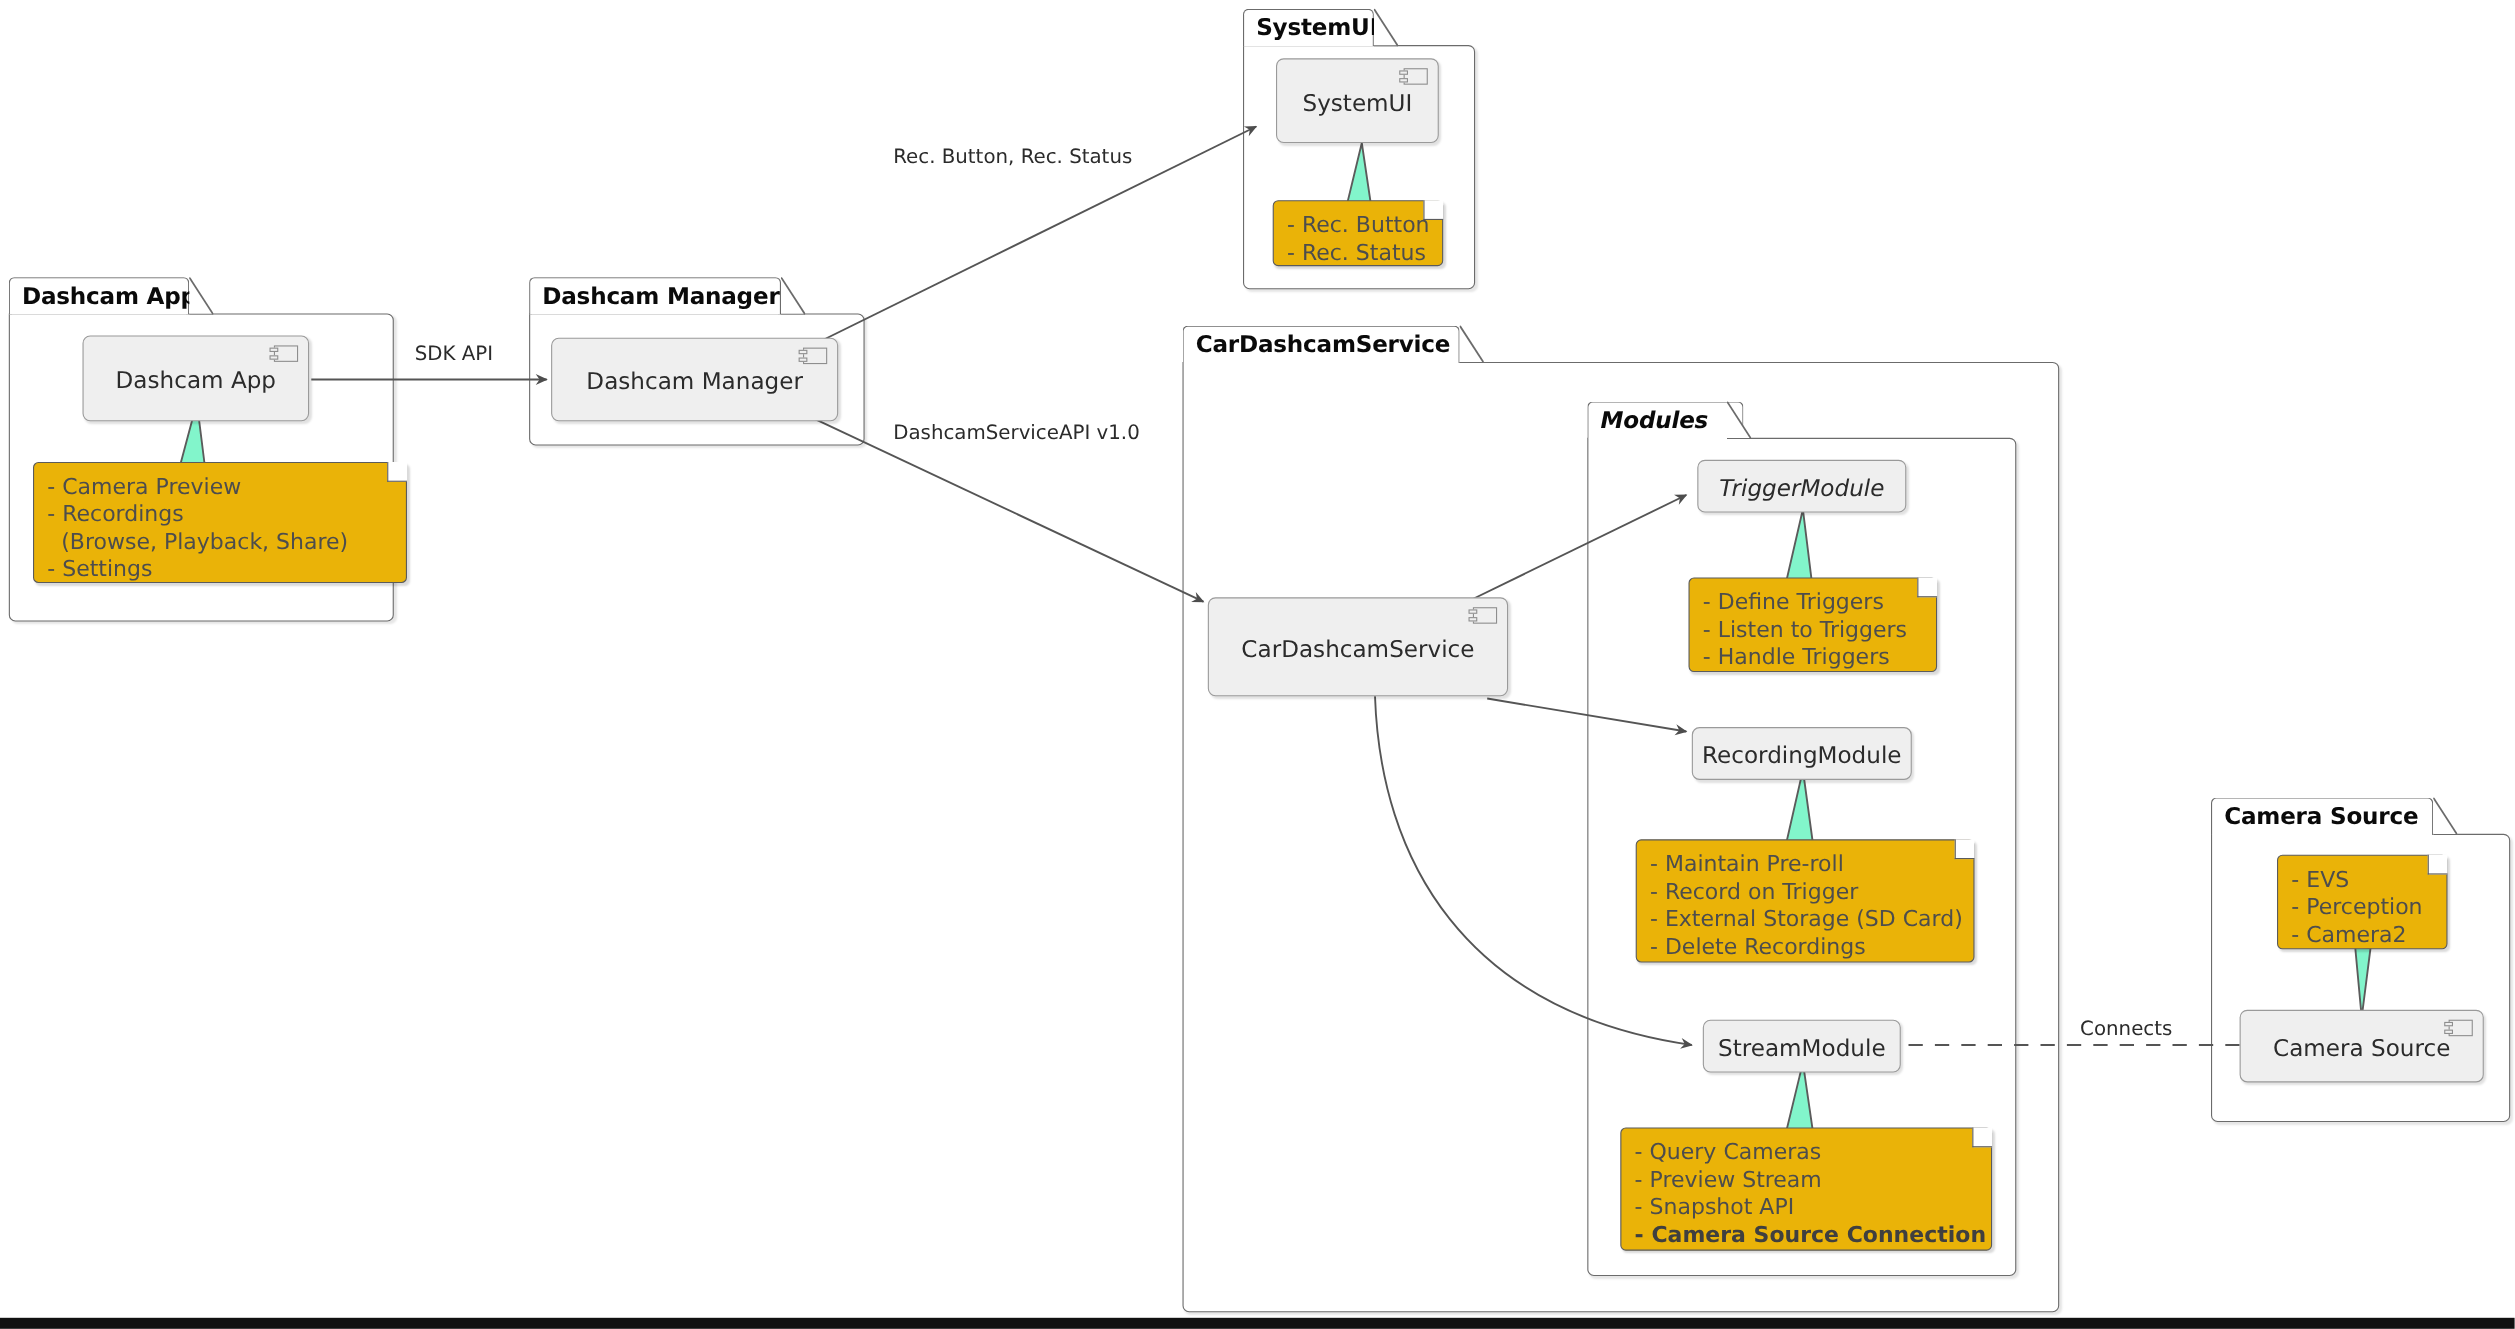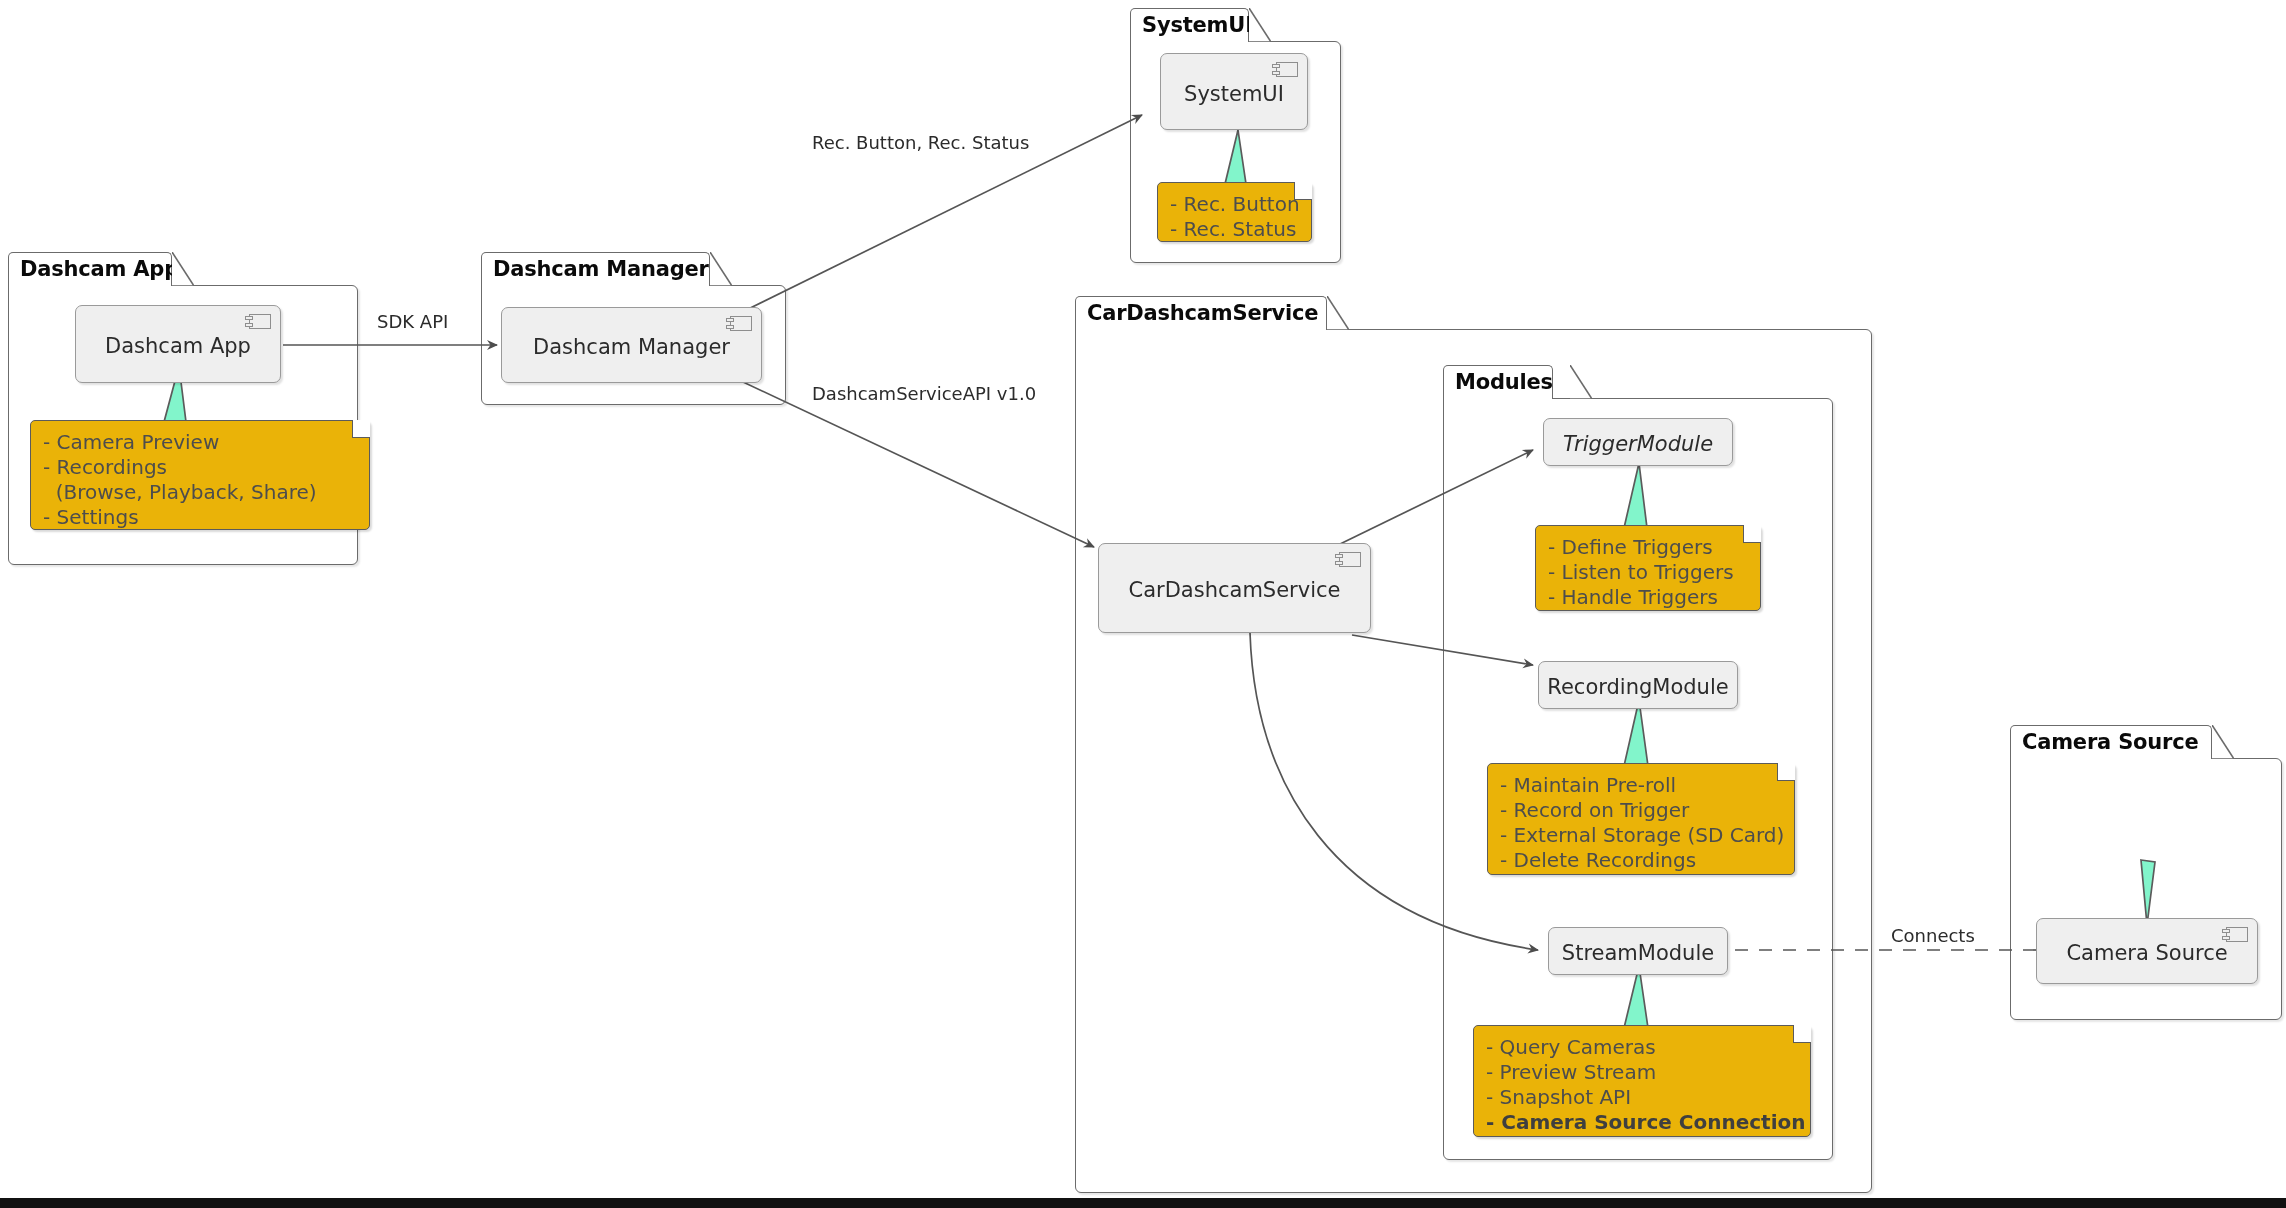--- a/index.html
+++ b/index.html
@@ -259,21 +259,21 @@
     </div>
     <svg class="pkg-tab-slant" style="left:252px;" viewBox="0 0 22 34">
       <path d="M0,0 L22,34 L0,34 Z" fill="#ffffff" stroke="none"></path>
       <path d="M0,0 L22,34" stroke="#6b6b6b" stroke-width="1.6" fill="none"></path>
       <path d="M0,34 L22,34" stroke="#6b6b6b" stroke-width="1.6" fill="none"></path>
     </svg>
     <div class="pkg-body" style="top:33px; width:797px; height:864px;"></div>
   </div>
 
   <div class="pkg" style="left:1443px; top:365px; width:390px; height:795px;">
-    <div class="pkg-tab" style="width:110px;">
+    <div class="pkg-tab" style="width:142px;font-style:italic;">
       <span class="pkg-tab-label">Modules</span>
     </div>
     <svg class="pkg-tab-slant" style="left:127px;" viewBox="0 0 22 34">
       <path d="M0,0 L22,34 L0,34 Z" fill="#ffffff" stroke="none"></path>
       <path d="M0,0 L22,34" stroke="#6b6b6b" stroke-width="1.6" fill="none"></path>
       <path d="M0,34 L22,34" stroke="#6b6b6b" stroke-width="1.6" fill="none"></path>
     </svg>
     <div class="pkg-body" style="top:33px; width:390px; height:762px;"></div>
   </div>
 
@@ -319,20 +319,26 @@
       <span class="pkg-tab-label">Camera Source</span>
     </div>
     <svg class="pkg-tab-slant" style="left:202px;" viewBox="0 0 22 34">
       <path d="M0,0 L22,34 L0,34 Z" fill="#ffffff" stroke="none"></path>
       <path d="M0,0 L22,34" stroke="#6b6b6b" stroke-width="1.6" fill="none"></path>
       <path d="M0,34 L22,34" stroke="#6b6b6b" stroke-width="1.6" fill="none"></path>
     </svg>
     <div class="pkg-body" style="top:33px; width:272px; height:262px;"></div>
   </div>
 
+  <div class="note" style="left:2070px; top:777px; width:155px; height:86px;">
+    <span class="note-fold"></span>
+    <div class="note-lines">- EVS
+- Perception
+- Camera2</div>
+  </div>
 
   <div class="comp" style="left:2036px; top:918px; width:222px; height:66px;">
     <span class="comp-label">Camera Source</span>
     <span class="comp-icon"></span>
   </div>
 
   <div class="edge-label" style="left:377px; top:311px;">
     <span>SDK API</span>
   </div>
   <div class="edge-label" style="left:812px; top:132px;">

